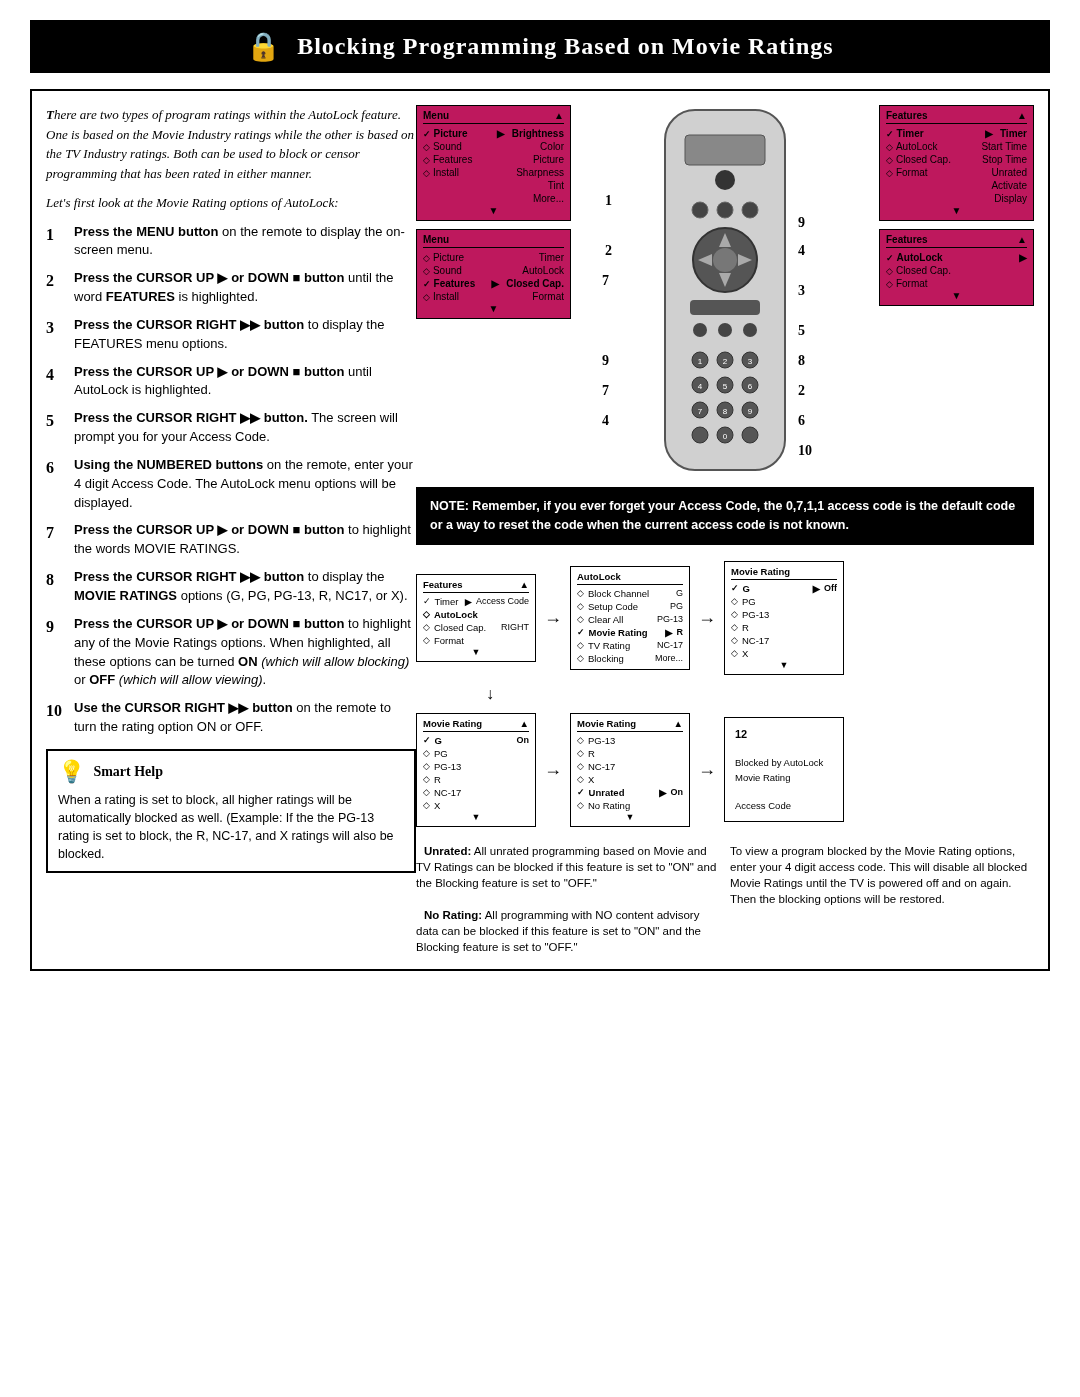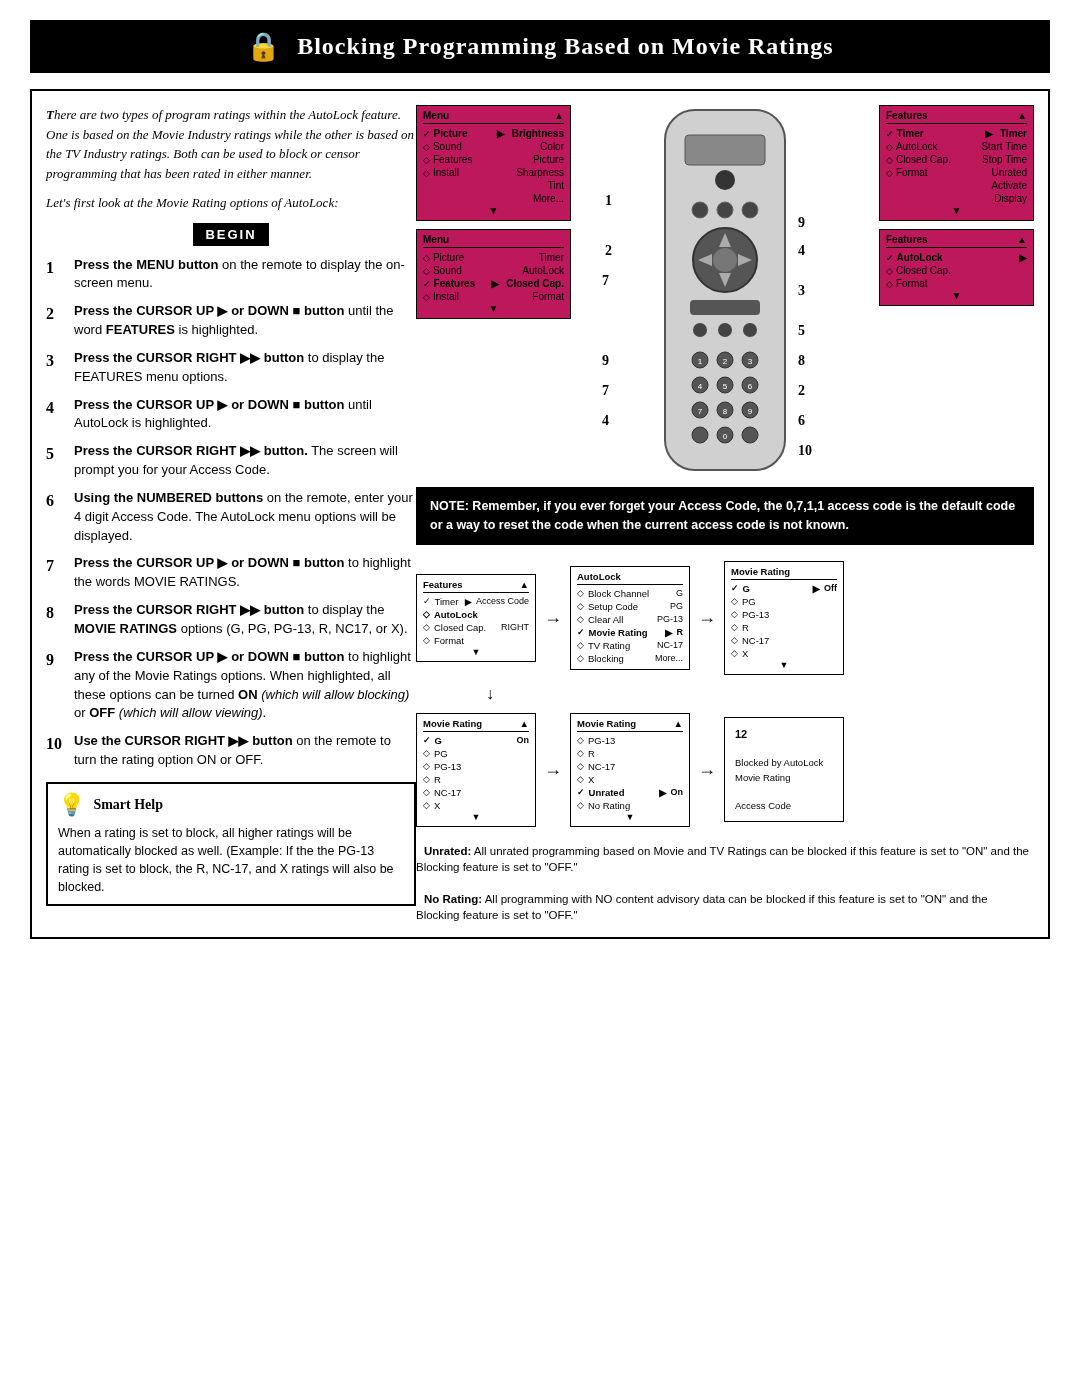--- a/index.html
+++ b/index.html
@@ -248,23 +248,20 @@
 
     <div class="left-col">
 
       <p class="intro-text">
         <i><b>T</b>here are two types of program ratings within the AutoLock feature. One is based on the Movie Industry ratings while the other is based on the TV Industry ratings. Both can be used to block or censor programming that has been rated in either manner.</i>
       </p>
       <p class="intro-text">
         <i>Let's first look at the Movie Rating options of AutoLock:</i>
       </p>
 
-      <div class="begin-box">
-        <span class="begin-label">BEGIN</span>
-      </div>
 
       <ol class="steps">
 
         <li class="step">
           <span class="step-num">1</span>
           <span class="step-content">
             <b>Press the MENU button</b> on the remote to display the on-screen menu.
           </span>
         </li>
 
@@ -759,20 +756,23 @@
       </div>
 
       <div class="bottom-text-panels" style="margin-top:8px;">
 
         <div class="bottom-text-box">
           <b>Unrated:</b> All unrated programming based on Movie and TV Ratings can be blocked if this feature is set to "ON" and the Blocking feature is set to "OFF."
           <br><br>
           <b>No Rating:</b> All programming with NO content advisory data can be blocked if this feature is set to "ON" and the Blocking feature is set to "OFF."
         </div>
 
+        <div class="bottom-text-box">
+          To view a program blocked by the Movie Rating options, enter your 4 digit access code. This will disable all blocked Movie Ratings until the TV is powered off and on again. Then the blocking options will be restored.
+        </div>
 
       </div>
 
     </div>
 
   </div>
 
 
 </div>
 

